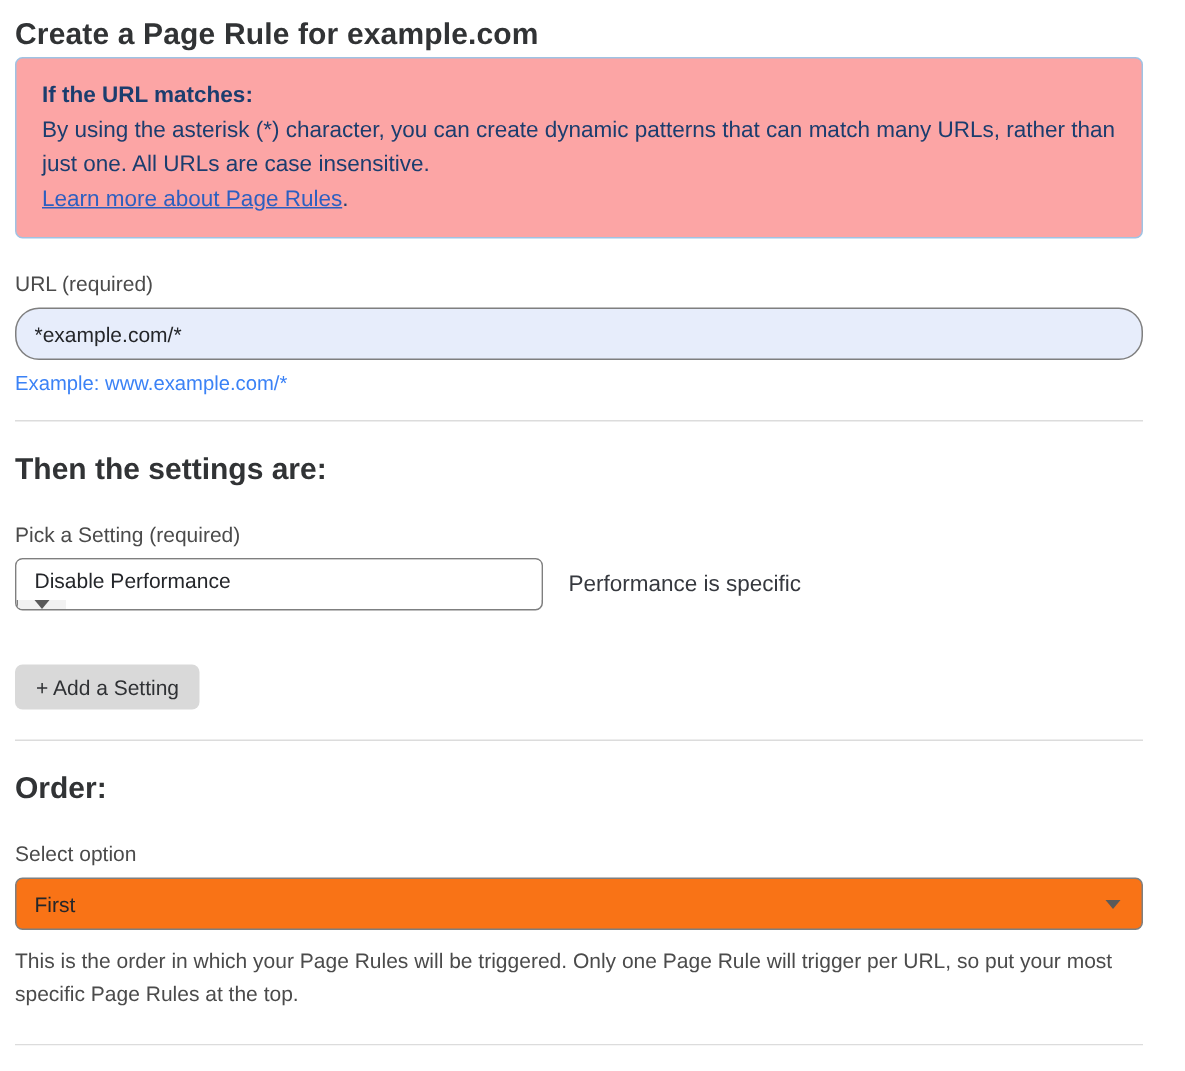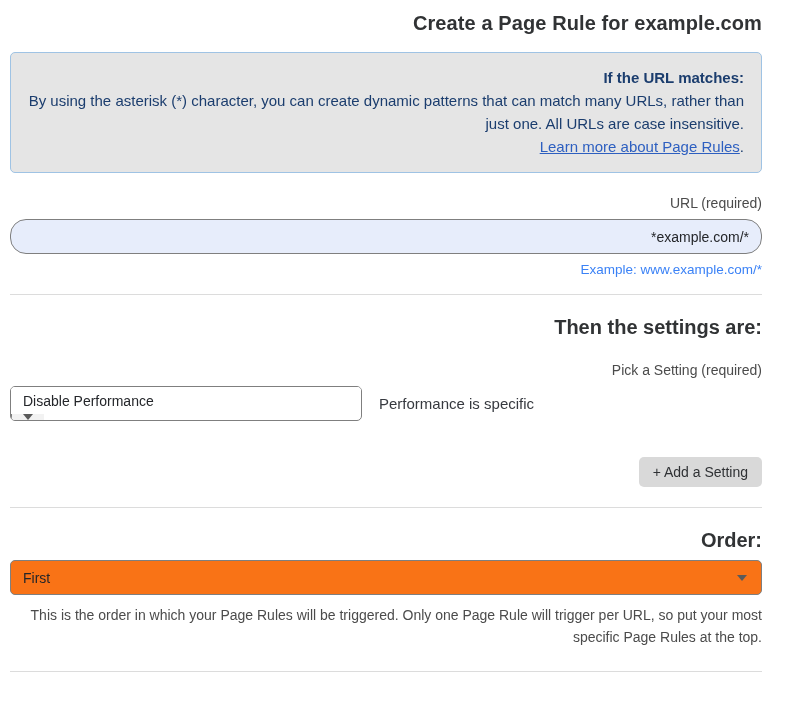--- a/index.html
+++ b/index.html
@@ -1,35 +1,35 @@
 <!DOCTYPE html>
 <html><head>
 <meta charset="utf-8">
 <style>
-  * { box-sizing: border-box; margin: 0; padding: 0; text-align: right; }
+  * { box-sizing: border-box; margin: 0; padding: 0; }
   html, body { background: #ffffff; }
   body {
     font-family: "Liberation Sans", "DejaVu Sans", sans-serif;
     color: #36393a;
     width: 790px;
   }
   .container {
     width: 752px;
     margin: 0 28px 0 10px;
     padding-top: 12px;
   }
   .page-title {
     font-size: 20px;
     font-weight: bold;
     color: #313335;
     letter-spacing: 0.1px;
   }
   .info-box {
-    margin-top: 17px;
-    background: #e5e5e5;
+    margin-top: 3px;
+    background: #fca5a5;
     border: 1px solid #9fc3e4;
     border-radius: 5px;
     padding: 13px 17px 14px 17px;
     color: #1b3d6e;
     font-size: 15px;
     line-height: 23px;
   }
   .info-box .info-heading {
     font-weight: bold;
   }
@@ -205,20 +205,21 @@
     </div>
     <div class="setting-status">Performance is specific</div>
   </div>
 
   <button class="btn btn-gray add-setting-btn">+ Add a Setting</button>
 
   <hr class="divider" style="margin-top:20px;">
 
   <div class="section-heading">Order:</div>
 
+  <div class="small-label">Select option</div>
 
   <div class="select-box">
     <span>First</span>
     <span class="triangle-down"></span>
   </div>
 
   <div class="help-text">This is the order in which your Page Rules will be triggered. Only one Page Rule will trigger per URL, so put your most specific Page Rules at the top.</div>
 
   <hr class="divider" style="margin-top:23px;">
 

